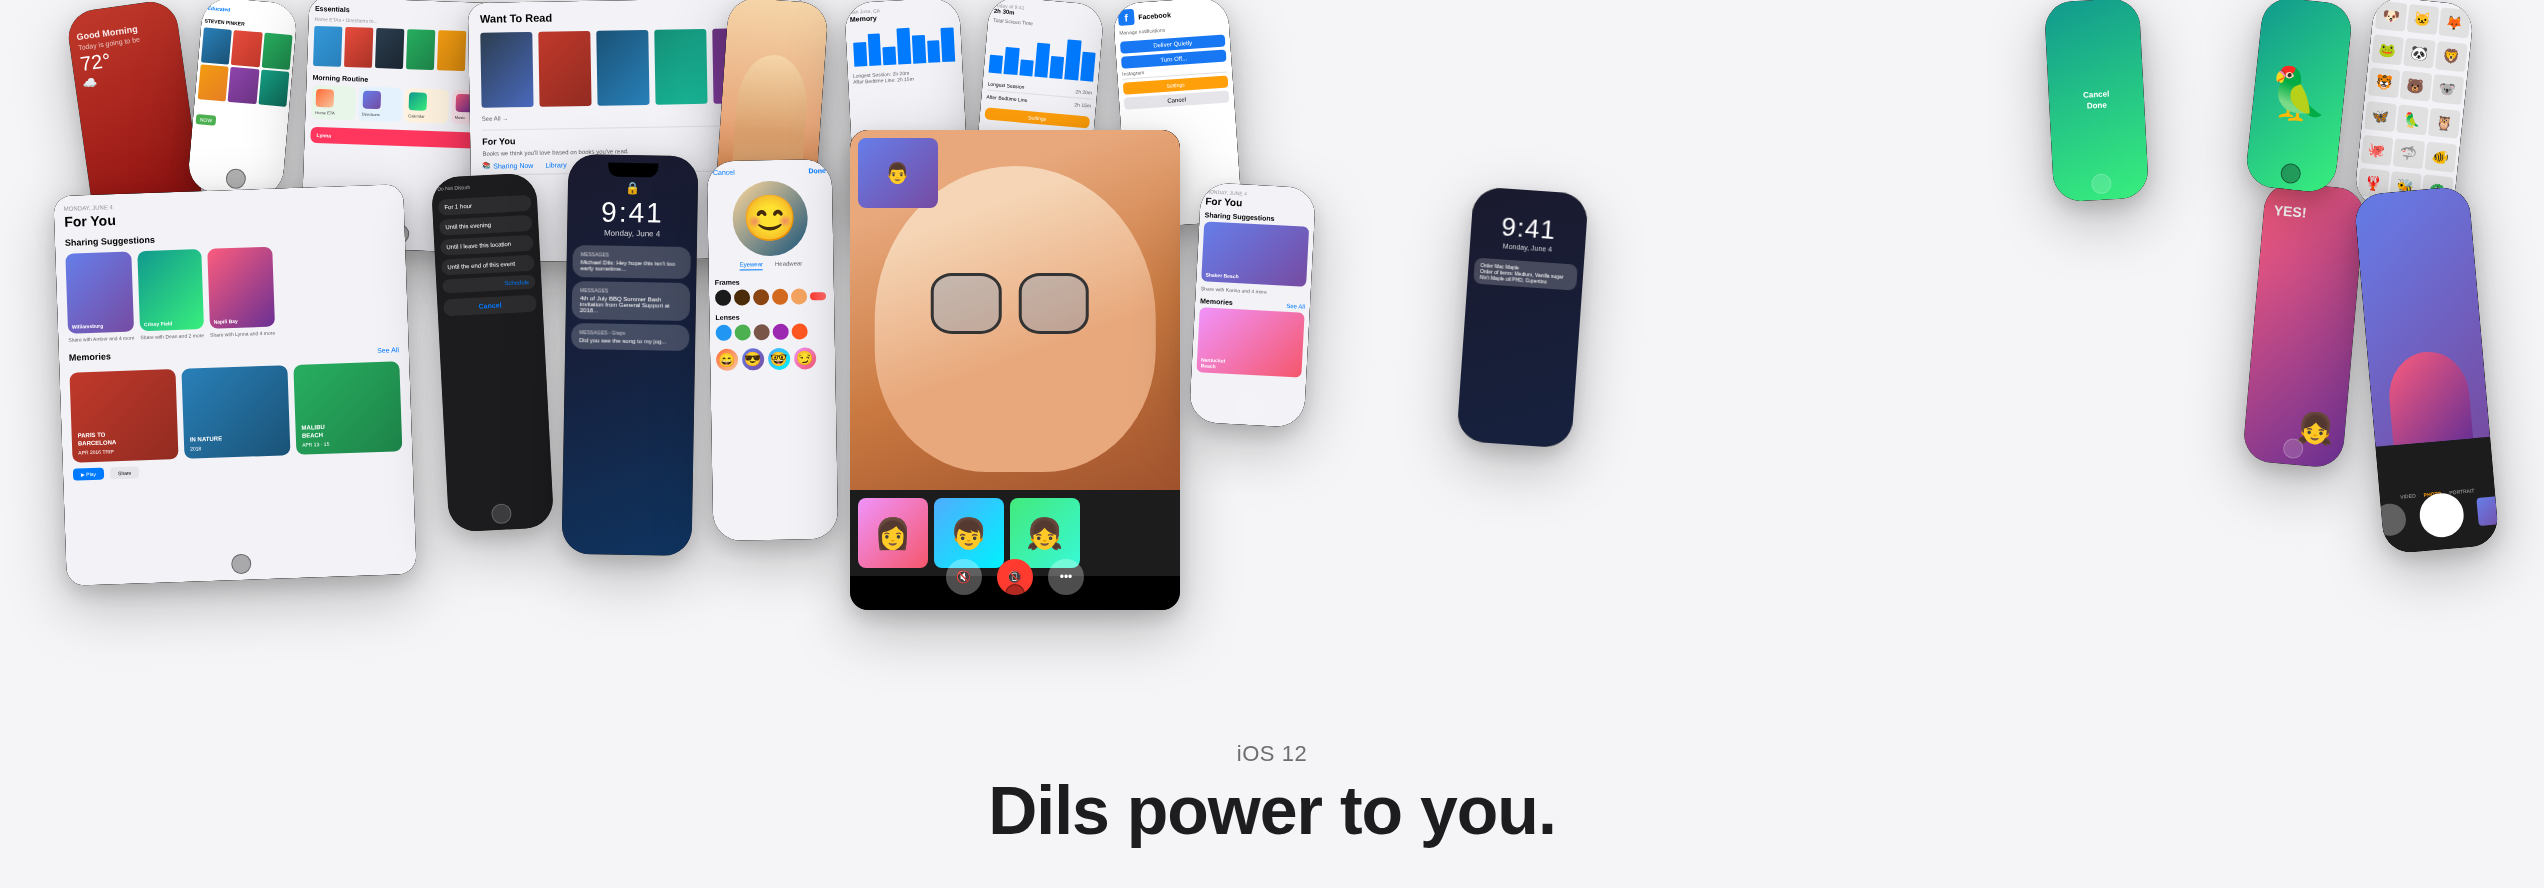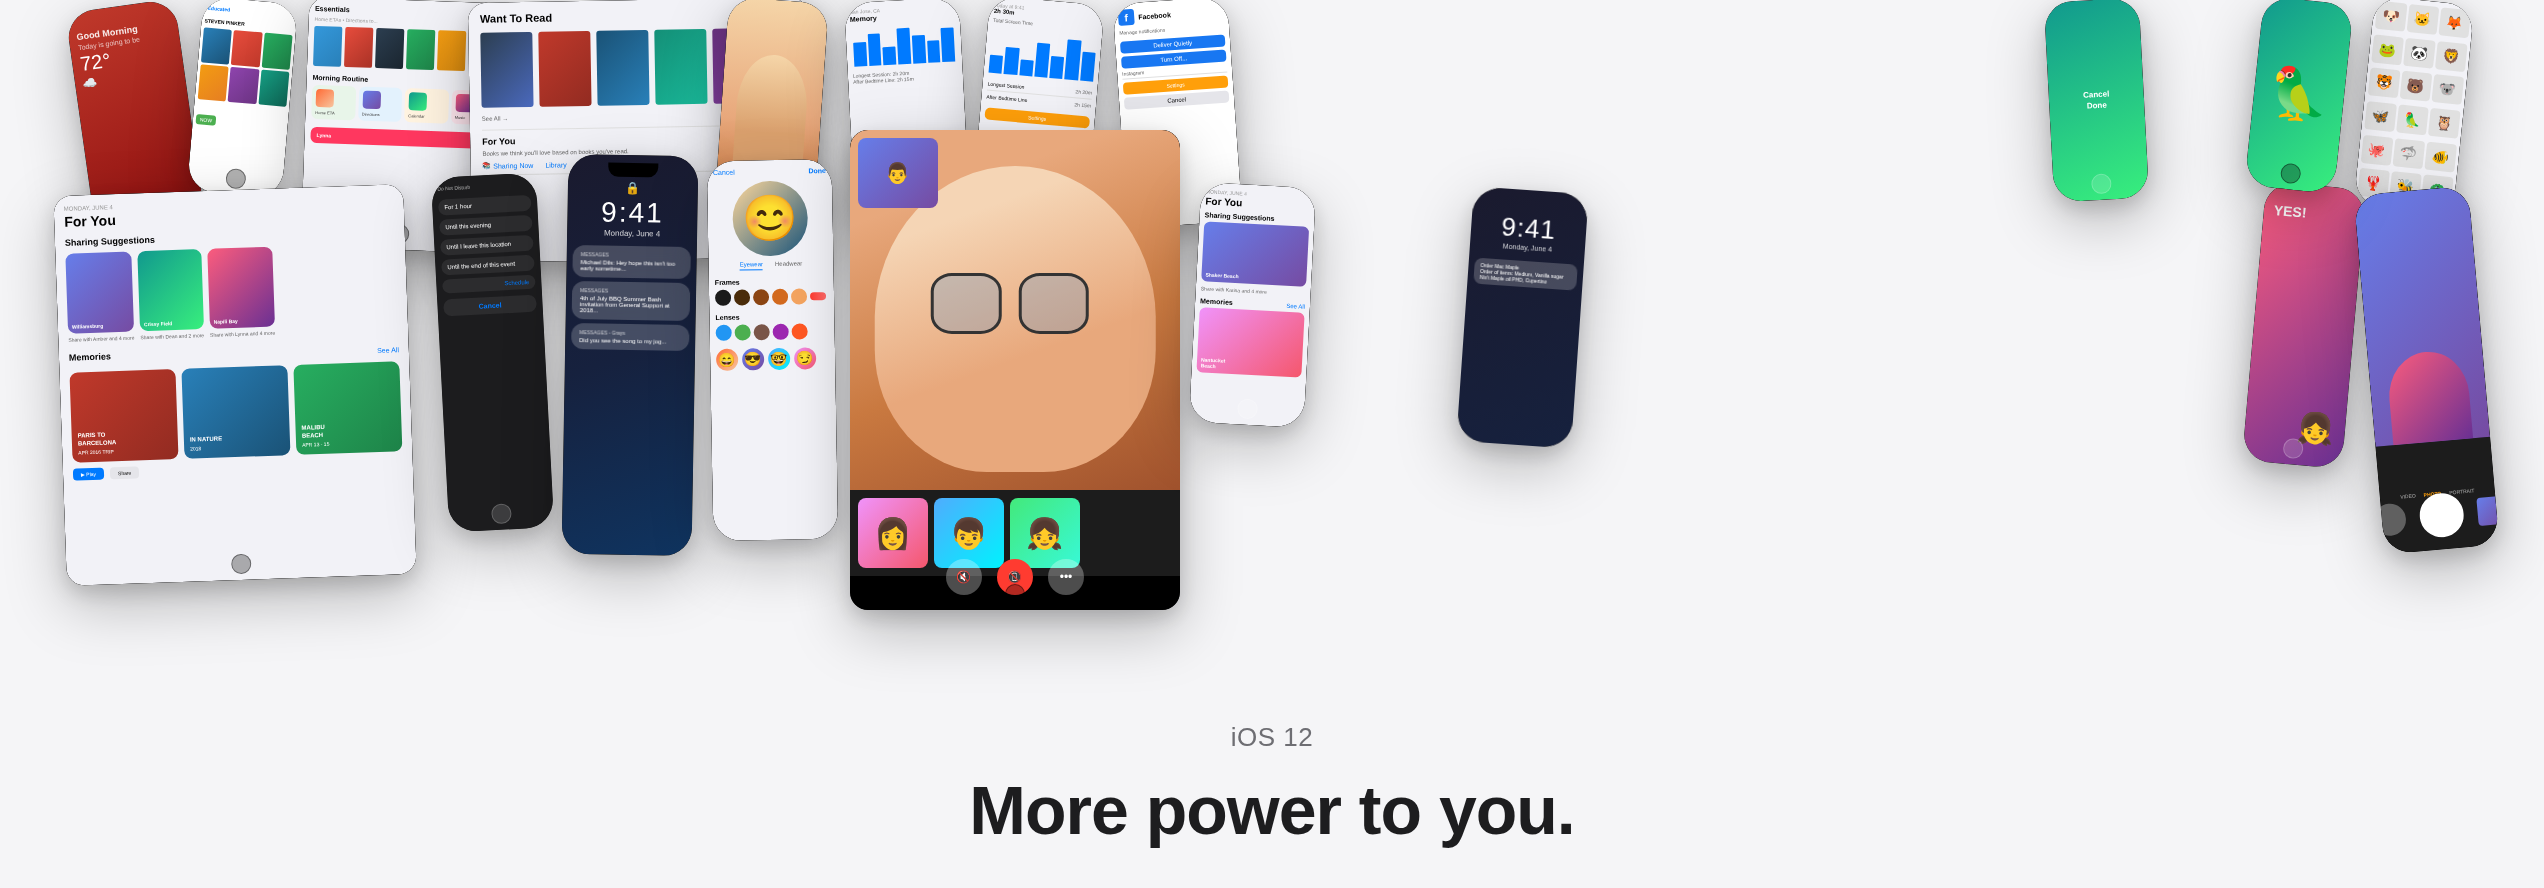--- a/index.html
+++ b/index.html
@@ -52,25 +52,25 @@
     .bottom-text {
       position: absolute;
       bottom: 40px;
       left: 50%;
       transform: translateX(-50%);
       text-align: center;
       z-index: 100;
     }
 
     .ios-label {
-      font-size: 26px;
+      font-size: 22px;
       color: #6e6e73;
       font-weight: 400;
       letter-spacing: 0.5px;
-      margin-bottom: 20px;
+      margin-bottom: 6px;
     }
 
     .tagline {
       font-size: 68px;
       font-weight: 700;
       color: #1d1d1f;
       letter-spacing: -1px;
       line-height: 1.1;
     }
 
@@ -1502,16 +1502,16 @@
           <div style="font-size:8px;color:white;font-weight:600;">Cancel</div>
           <div style="font-size:8px;color:white;font-weight:700;margin-top:2px;">Done</div>
         </div>
       </div>
     </div>
     <div class="home-button"></div>
   </div>
 
   <div class="bottom-text">
     <div class="ios-label">iOS 12</div>
-    <div class="tagline">More power to you.</div>
+    <div class="tagline">Dils power to you.</div>
   </div>
 
 </div>
 
 </body></html>

